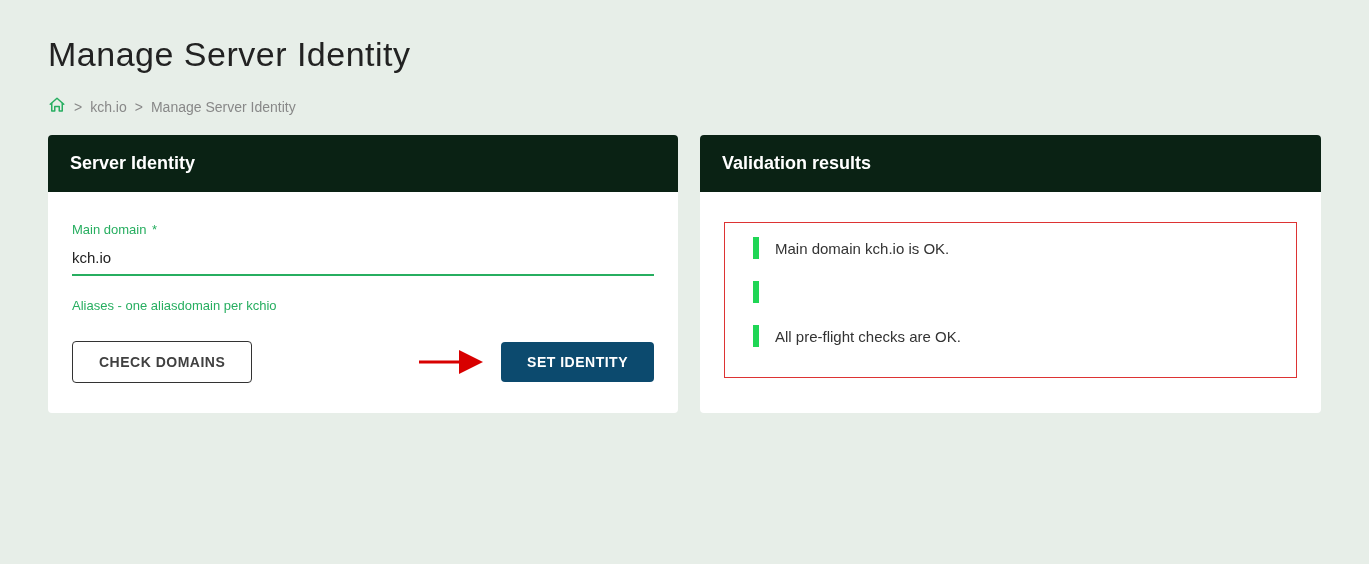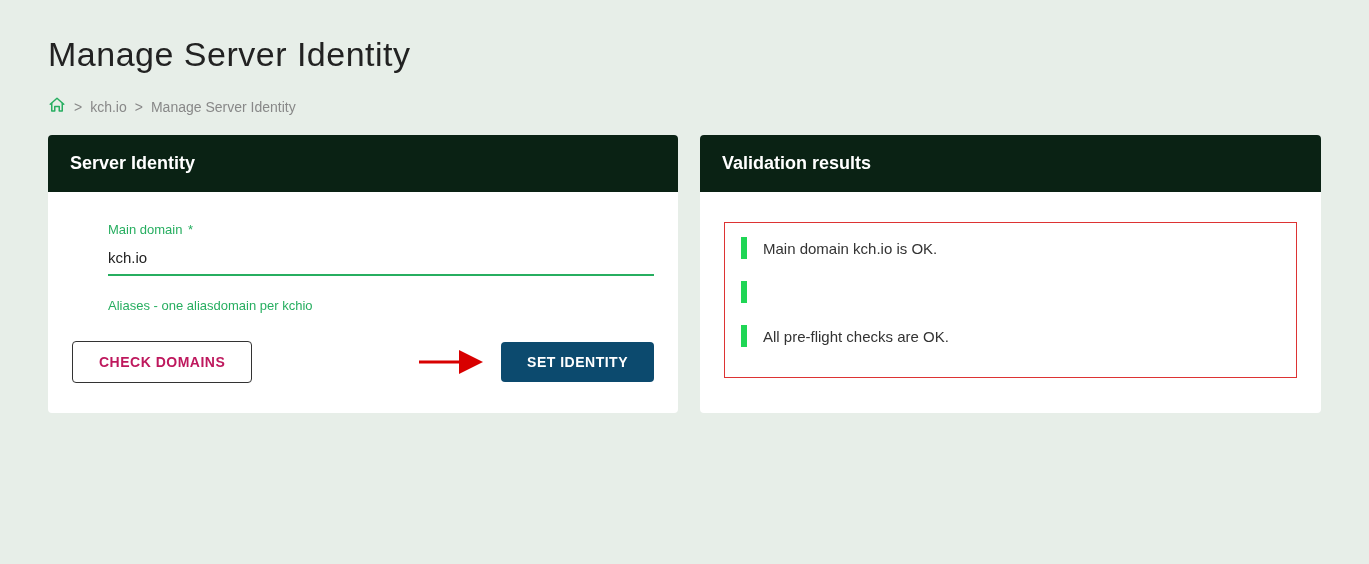--- a/index.html
+++ b/index.html
@@ -52,21 +52,21 @@
     background: #0a2214;
     color: #fff;
     font-size: 18px;
     font-weight: 600;
     padding: 18px 22px;
   }
   .card-body {
     padding: 30px 24px 30px 24px;
     flex: 1;
   }
-  .field { margin-bottom: 22px; margin-left: 36px; }
+  .field { margin-bottom: 22px; }
   .field-label {
     font-size: 13px;
     color: #27ae60;
     font-weight: 500;
     display: block;
     margin-bottom: 6px;
   }
   .field-label .req { color: #27ae60; margin-left: 2px; }
   .text-input {
     width: 100%;
@@ -98,37 +98,37 @@
     letter-spacing: 0.5px;
     padding: 12px 26px;
     border-radius: 4px;
     cursor: pointer;
     text-transform: uppercase;
     font-family: inherit;
   }
   .btn-outline {
     background: #fff;
     border: 1px solid #333;
-    color: #be185d;
+    color: #404040;
   }
   .btn-primary {
     background: #0c4a6e;
     border: none;
     color: #fff;
   }
   .arrow-wrap {
     flex: 1;
     display: flex;
     justify-content: flex-end;
     padding-right: 14px;
   }
   .arrow-svg { width: 70px; height: 24px; }
   .validation-box {
     border: 1px solid #d33;
-    padding: 14px 16px 8px 16px;
+    padding: 14px 16px 8px 28px;
     margin: 0 0 0 0;
   }
   .result-line {
     display: flex;
     align-items: center;
     gap: 16px;
     margin-bottom: 22px;
     font-size: 15px;
     color: #333;
   }

